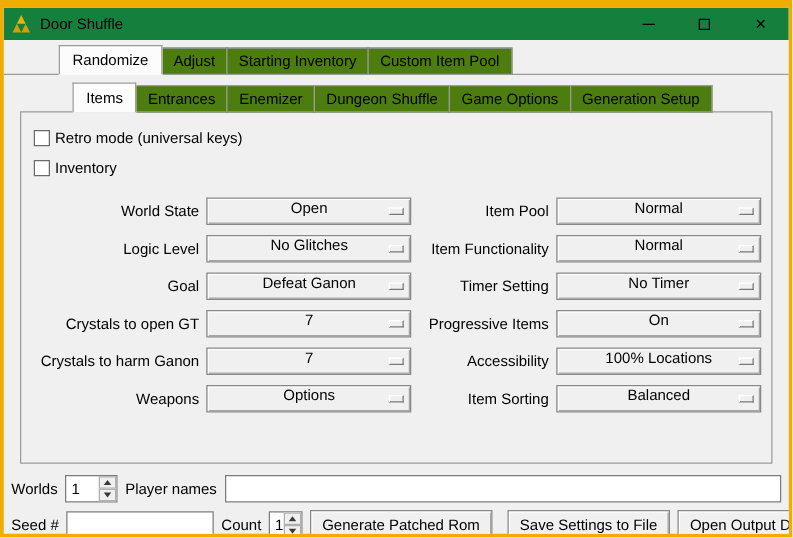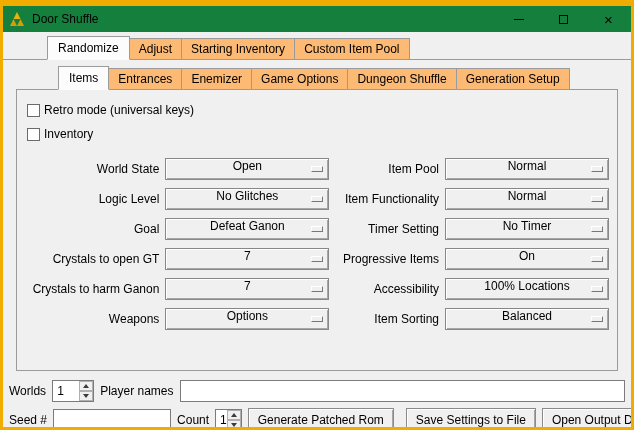--- a/index.html
+++ b/index.html
@@ -16,21 +16,21 @@
   .app-icon { width:16px; height:16px; margin:0 7px 0 6px; display:inline-flex; }
   .title { font-size:12px; }
   .win-buttons { margin-left:auto; display:flex; height:100%; }
   .win-btn { width:45px; height:100%; display:flex; align-items:center; justify-content:center; }
   .glyph-min { width:10px; height:1px; background:#000; display:block; }
   .glyph-max { width:9px; height:9px; border:1px solid #000; display:block; }
   .glyph-close { font-size:15px; line-height:1; }
   
   .tabbar { display:flex; align-items:flex-end; position:relative; z-index:2; margin-bottom:-1px;margin-left:40px; }
   .outer-tabs { padding:4px 0 0 4px; }
-  .tab { background:#fdba74; border:1px solid #9b9b9b; padding:3px 9px; margin-right:-1px; white-space:nowrap; }
+  .tab { background:#4d7c0f; border:1px solid #9b9b9b; padding:3px 9px; margin-right:-1px; white-space:nowrap; }
   .tab.selected { background:#fcfcfc; border-bottom-color:#fcfcfc; padding:4px 10px; position:relative; z-index:3; }
   
   .main { flex:1; border-top:1px solid #9b9b9b; position:relative; z-index:1; display:flex; flex-direction:column; }
   .inner-notebook { margin:6px 13px 0 13px; }
   .inner-tabs { padding-left:2px; }
   .inner-pane { border:1px solid #9b9b9b; background:#f0f0f0; height:282px; padding:8px 8px; position:relative; z-index:1; }
   
   .check-row { display:flex; align-items:center; gap:4px; height:24px; margin-left:2px; }
   .checkbox { width:13px; height:13px; background:#fff; border:1px solid #6b6b6b; flex:0 0 13px; }
   
@@ -97,22 +97,22 @@
     <div class="tab">Custom Item Pool</div>
   </div>
 
   <div class="main">
 
     <div class="inner-notebook">
       <div class="tabbar inner-tabs">
         <div class="tab selected">Items</div>
         <div class="tab">Entrances</div>
         <div class="tab">Enemizer</div>
+        <div class="tab">Dungeon Shuffle</div>
         <div class="tab">Game Options</div>
-        <div class="tab">Dungeon Shuffle</div>
         <div class="tab">Generation Setup</div>
       </div>
 
       <div class="inner-pane">
 
         <div class="check-row">
           <span class="checkbox"></span>
           <span>Retro mode (universal keys)</span>
         </div>
         <div class="check-row">

